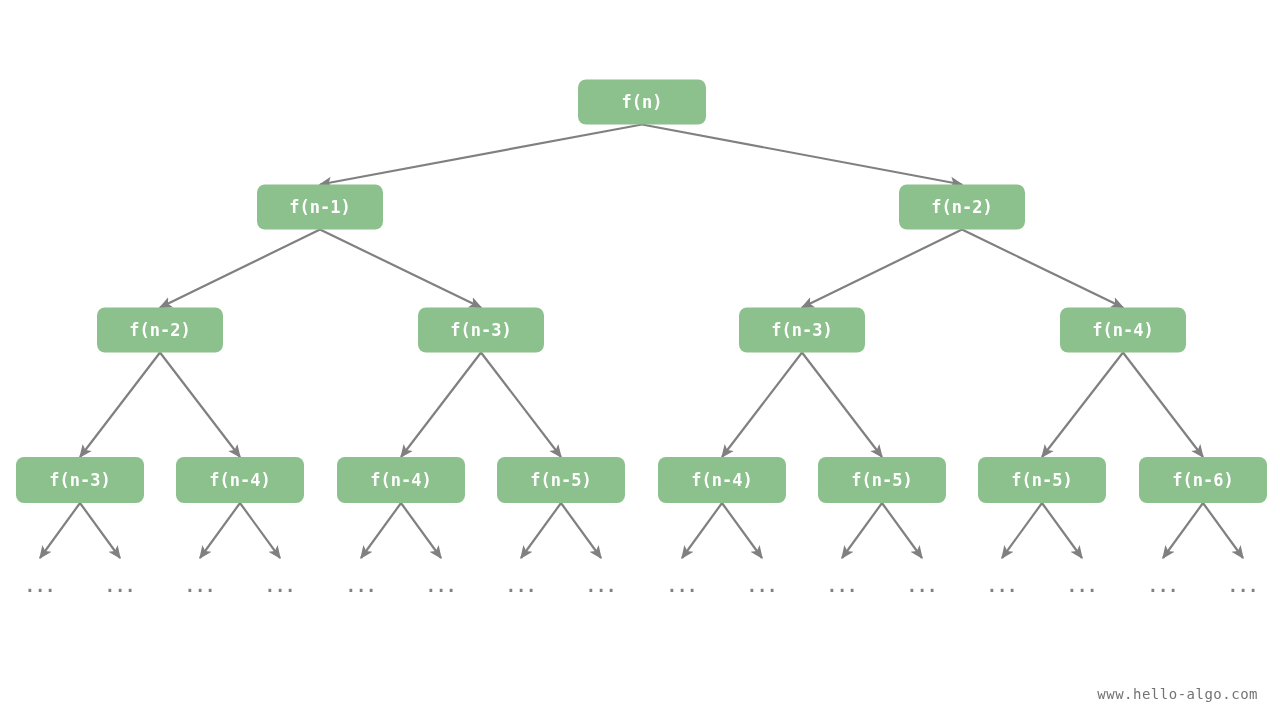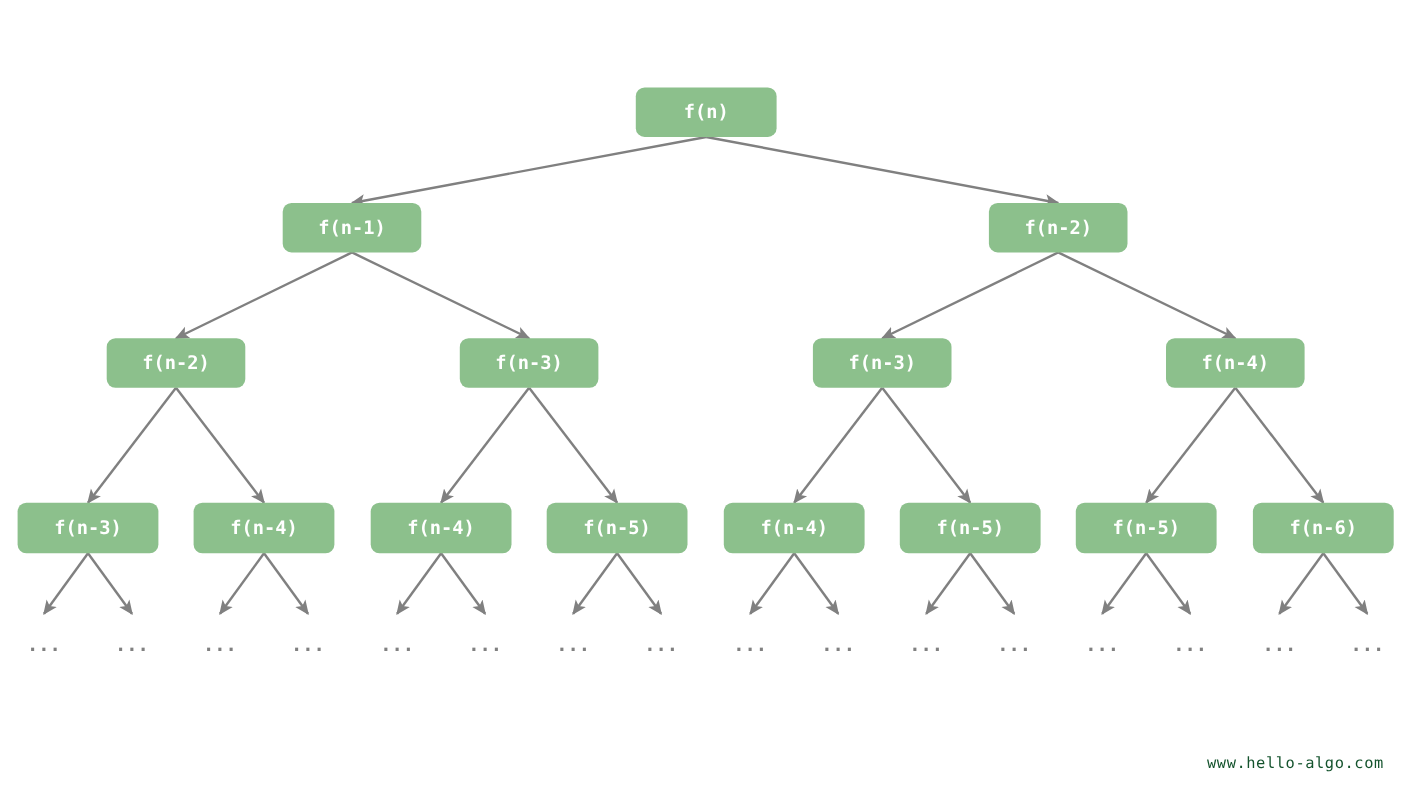--- a/index.html
+++ b/index.html
@@ -44,21 +44,21 @@
     font-family: "DejaVu Sans Mono", "Liberation Mono", monospace;
     font-size: 17px;
     font-weight: bold;
     text-anchor: middle;
     dominant-baseline: middle;
   }
   .watermark {
     position: absolute;
     right: 22px;
     bottom: 18px;
-    color: #14532d;
+    color: #737373;
     font-family: "DejaVu Sans Mono", "Liberation Mono", monospace;
     font-size: 14px;
     letter-spacing: 0.5px;
     user-select: none;
   }
 </style>
 </head>
 <body>
 
 <div id="stage">

